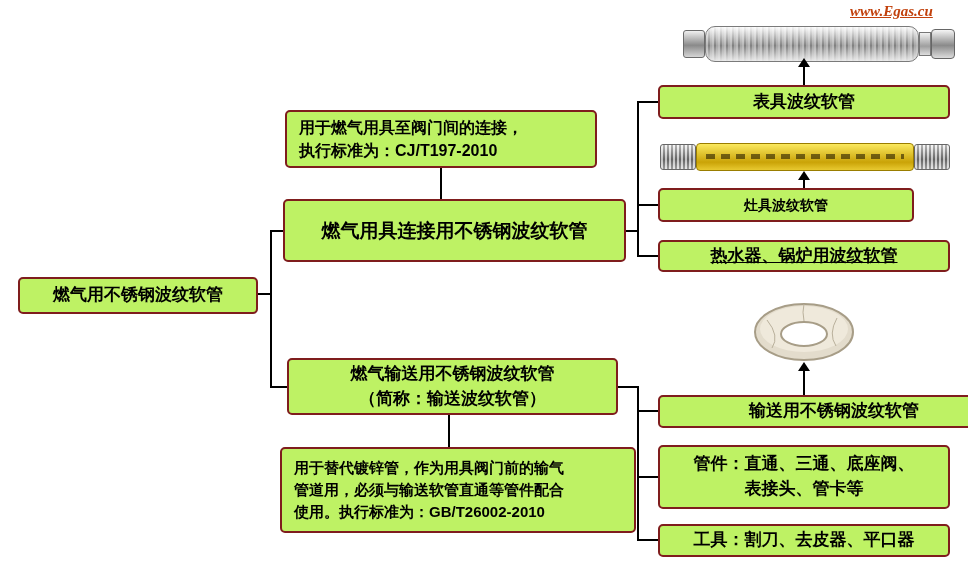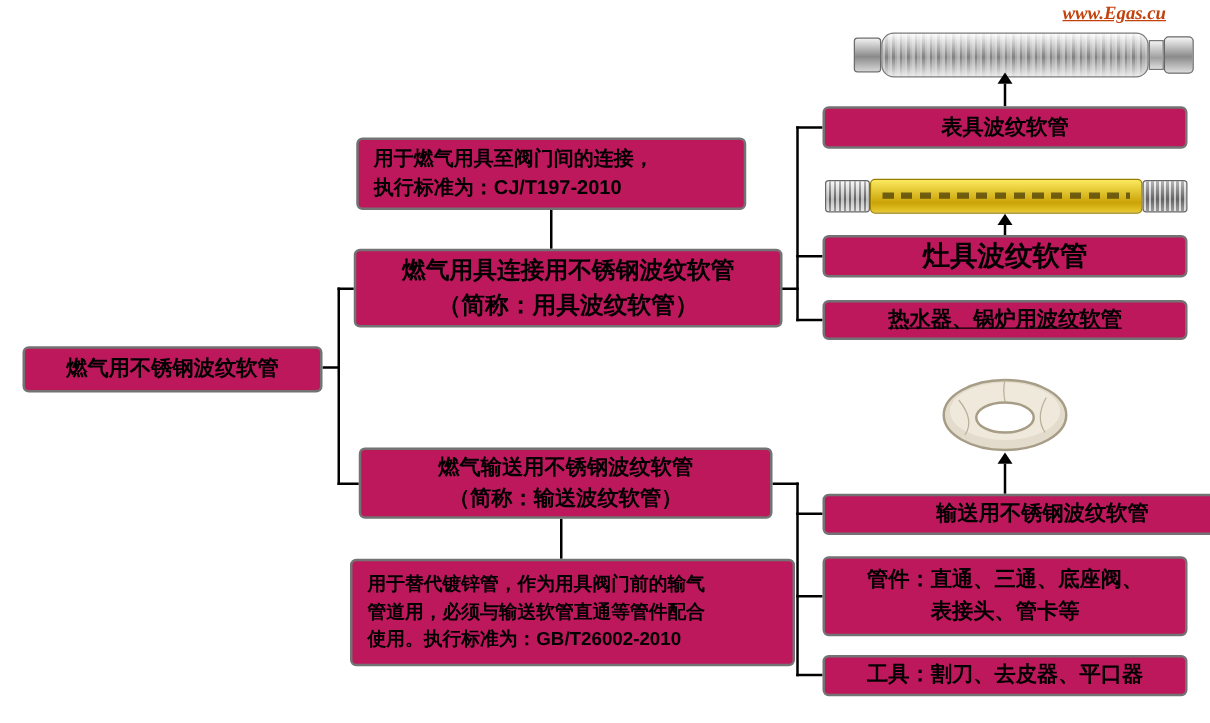--- a/index.html
+++ b/index.html
@@ -1,21 +1,21 @@
 <!DOCTYPE html>
 <html><head>
 <meta charset="utf-8">
 <style>
   html,body{margin:0;padding:0;background:#fff;}
   .canvas{
     position:relative;width:968px;height:578px;background:#fff;overflow:hidden;
     font-family:"Liberation Sans",sans-serif;color:#000;
   }
   .box{
-    position:absolute;background:#be185d;border:2px solid #737373;border-radius:5px;
+    position:absolute;background:#bef264;border:2px solid #7f1d1d;border-radius:5px;
     display:flex;flex-direction:column;align-items:center;justify-content:center;
     font-weight:bold;text-align:center;line-height:1.45;box-sizing:border-box;
   }
   .box.left{align-items:flex-start;text-align:left;padding:0 12px;}
   .line{position:absolute;background:#000;}
   .arrow-head{
     position:absolute;width:0;height:0;
     border-left:6px solid transparent;border-right:6px solid transparent;
     border-bottom:9px solid #000;
   }
@@ -106,39 +106,38 @@
     <span>燃气用不锈钢波纹软管</span>
   </div>
 
   <div class="box left" style="left:285px;top:110px;width:312px;height:58px;font-size:16px;">
     <span>用于燃气用具至阀门间的连接，</span>
     <span>执行标准为：CJ/T197-2010</span>
   </div>
 
   <div class="box" style="left:283px;top:199px;width:343px;height:63px;font-size:19px;">
     <span>燃气用具连接用不锈钢波纹软管</span>
-    <span>（简称：用具波纹软管）</span>
   </div>
 
   <div class="box" style="left:287px;top:358px;width:331px;height:57px;font-size:17px;">
     <span>燃气输送用不锈钢波纹软管</span>
     <span>（简称：输送波纹软管）</span>
   </div>
 
   <div class="box left" style="left:262px;top:447px;width:356px;height:86px;font-size:15px;margin-left:18px;">
     <span>用于替代镀锌管，作为用具阀门前的输气</span>
     <span>管道用，必须与输送软管直通等管件配合</span>
     <span>使用。执行标准为：GB/T26002-2010</span>
   </div>
 
   <div class="box" style="left:658px;top:85px;width:292px;height:34px;font-size:17px;">
     <span>表具波纹软管</span>
   </div>
 
-  <div class="box" style="left:658px;top:188px;width:292px;height:34px;font-size:22px;">
+  <div class="box" style="left:658px;top:188px;width:256px;height:34px;font-size:14px;">
     <span>灶具波纹软管</span>
   </div>
 
   <div class="box" style="left:658px;top:240px;width:292px;height:32px;font-size:17px;text-decoration:underline;">
     <span>热水器、锅炉用波纹软管</span>
   </div>
 
   <div class="box" style="left:658px;top:395px;width:352px;height:33px;font-size:17px;">
     <span>输送用不锈钢波纹软管</span>
   </div>

